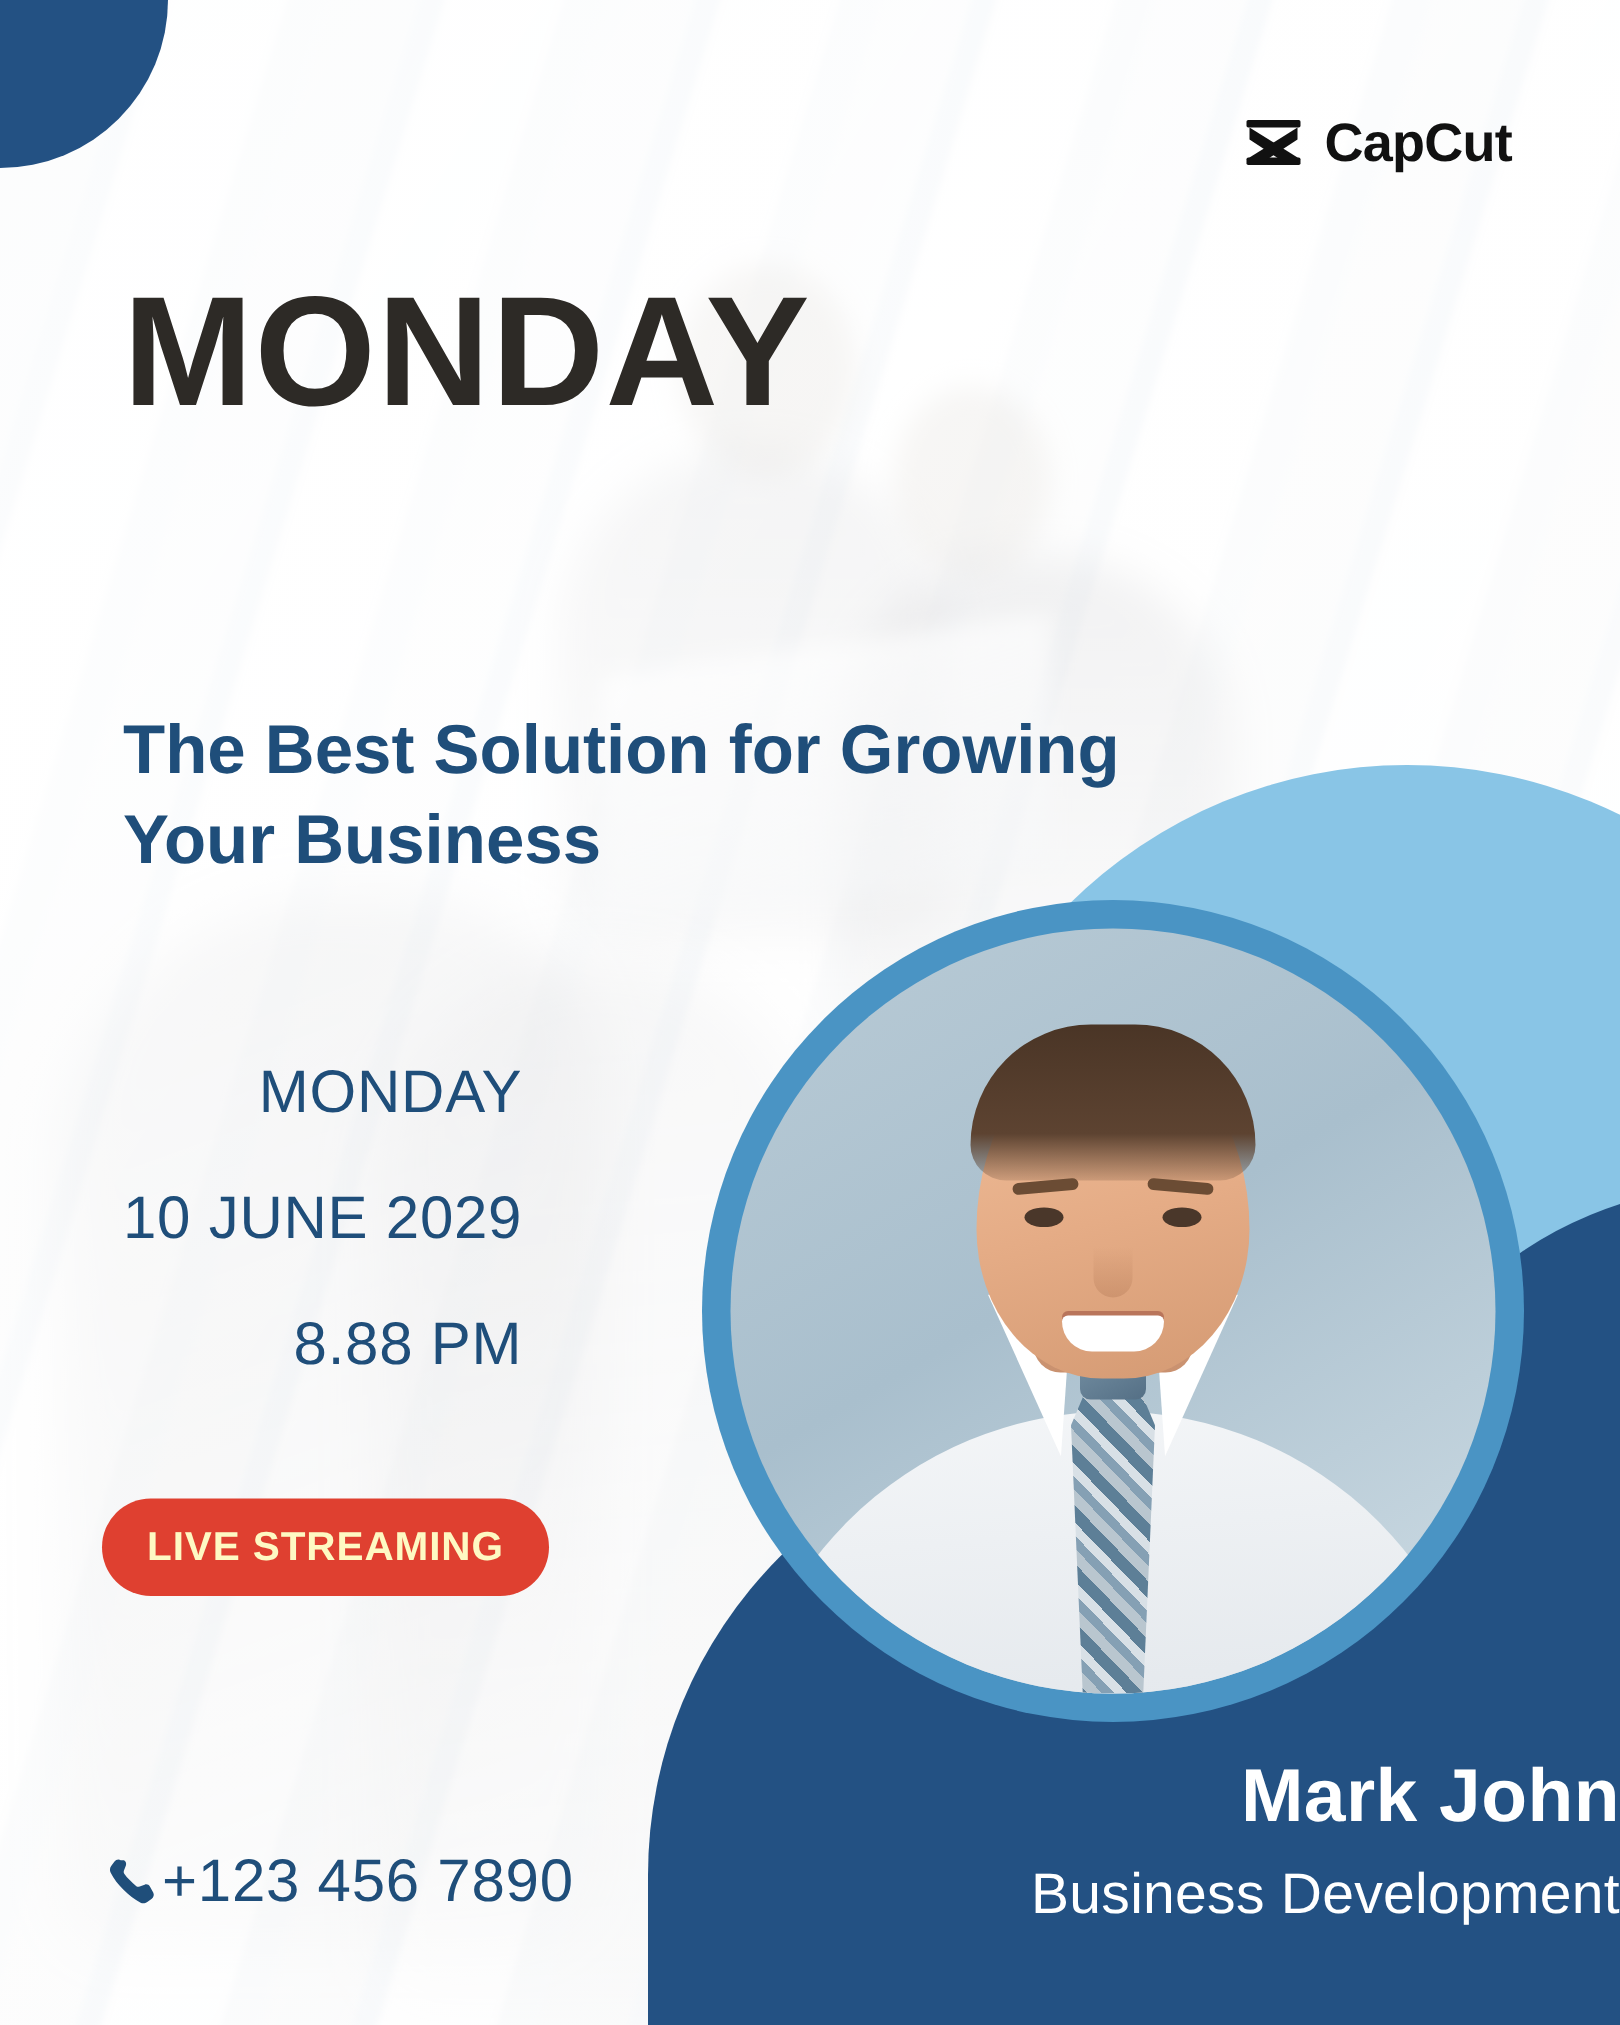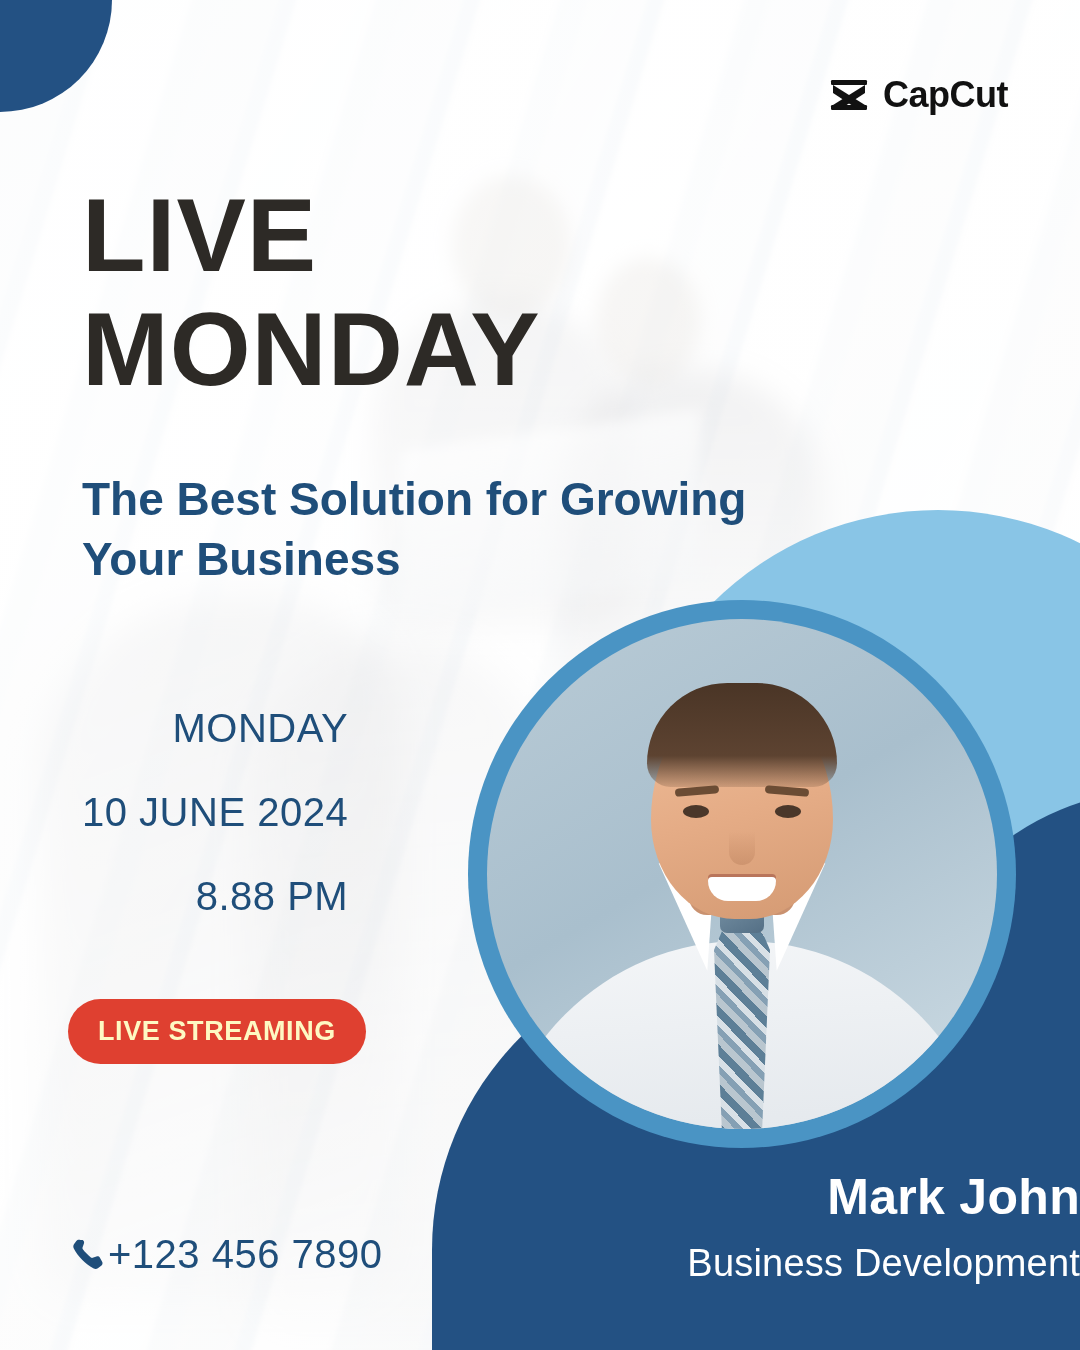--- a/index.html
+++ b/index.html
@@ -360,29 +360,28 @@
     <svg class="logo-mark" viewBox="0 0 40 32">
       <rect x="2" y="1" width="36" height="5" rx="1.2" fill="#111111"></rect>
       <rect x="2" y="26" width="36" height="5" rx="1.2" fill="#111111"></rect>
       <path d="M4 6 L36 26 L36 31 L30 31 L4 14 Z" fill="#111111"></path>
       <path d="M36 6 L4 26 L4 31 L10 31 L36 14 Z" fill="#111111"></path>
     </svg>
     <span class="logo-text">CapCut</span>
   </div>
 
   <div class="headline">
-    <span class="l1">LIVE</span>
     <span class="l2">MONDAY</span>
   </div>
 
   <div class="subhead">The Best Solution for Growing Your Business</div>
 
   <div class="schedule">
     <div>MONDAY</div>
-    <div>10 JUNE 2024</div>
+    <div>10 JUNE 2029</div>
     <div>8.88 PM</div>
   </div>
 
   <div class="badge">LIVE STREAMING</div>
 
   <div class="contact">
     <svg class="phone-icon" viewBox="0 0 24 24">
       <path fill="#1f4e7a" d="M6.6 2.6c-.9-.5-2-.2-2.6.6L2.6 5.1c-.6.8-.7 1.9-.2 2.8 1.3 2.6 3.2 5 5.4 7.2 2.2 2.2 4.6 4.1 7.2 5.4.9.5 2 .3 2.8-.3l1.9-1.4c.8-.6 1.1-1.7.6-2.6l-1.4-2.5c-.4-.8-1.4-1.1-2.2-.8l-2.4.9c-.4.1-.8 0-1.1-.2-1-.8-1.9-1.6-2.7-2.5-.9-.9-1.7-1.8-2.4-2.8-.2-.3-.3-.7-.2-1.1l.9-2.4c.3-.8 0-1.8-.8-2.2L6.6 2.6z"></path>
     </svg>
     <span class="phone-text">+123 456 7890</span>

